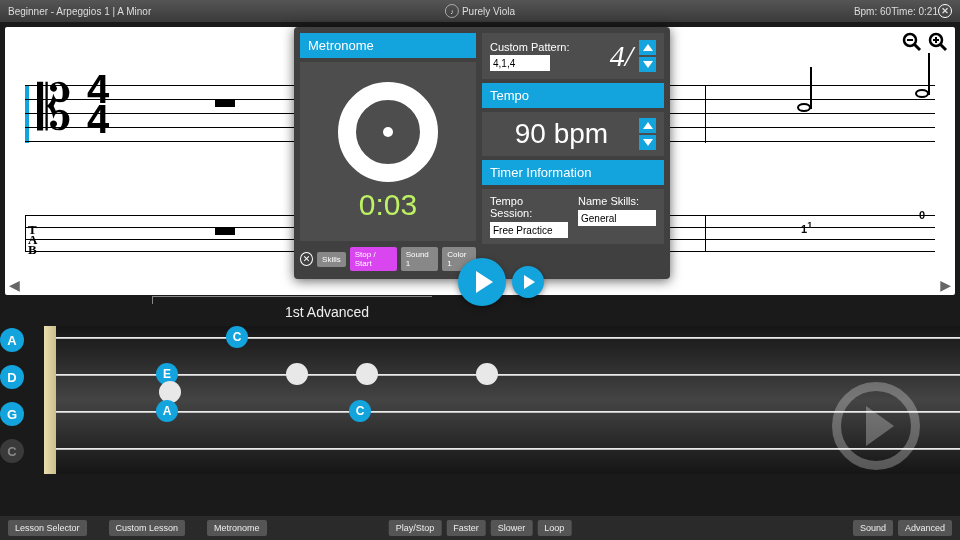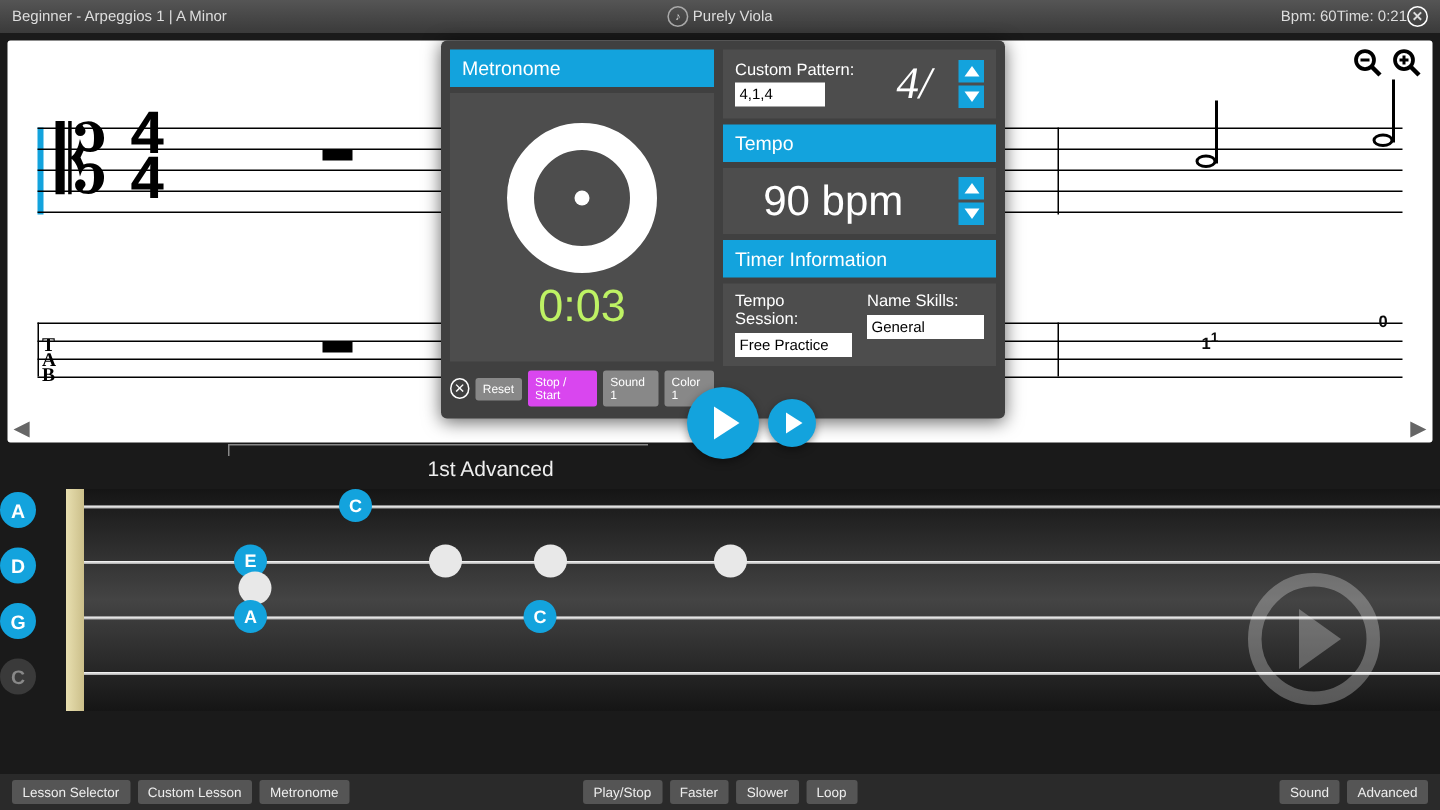--- a/index.html
+++ b/index.html
@@ -36,21 +36,21 @@
   .panel-col.right{flex:1}
   .panel-head{background:#13A3DD;color:#fff;font-size:13px;padding:5px 8px}
   .metro-body{background:#4d4d4d;flex:1;display:flex;flex-direction:column;align-items:center;justify-content:center;gap:6px}
   .metro-circle{width:100px;height:100px;border-radius:50%;border:18px solid #fff;display:flex;align-items:center;justify-content:center}
   .metro-dot{width:10px;height:10px;border-radius:50%;background:#fff}
   .metro-time{font-size:30px;color:#bef264}
   .metro-buttons{display:flex;gap:4px;align-items:center;padding:2px 0}
   .mini-btn{background:#888;color:#fff;font-size:8px;padding:3px 5px;border-radius:2px;cursor:pointer}
   .mini-btn.h{background:#d946ef}
   .mini-close{width:14px;height:14px;border:1.2px solid #fff;border-radius:50%;display:flex;align-items:center;justify-content:center;font-size:9px;cursor:pointer}
-  .accent-body,.tempo-body,.timer-body{background:#4d4d4d;padding:6px 8px;display:flex;align-items:center;gap:18px;color:#fff;font-size:11px}
+  .accent-body,.tempo-body,.timer-body{background:#4d4d4d;padding:6px 8px;display:flex;align-items:center;gap:6px;color:#fff;font-size:11px}
   .accent-body{flex-wrap:nowrap}
   .accent-body .col{display:flex;flex-direction:column;gap:2px}
   .accent-input{width:60px;height:16px;background:#fff;color:#000;font-size:10px;padding:1px 3px;border:none}
   .big4{font-size:30px;font-style:italic;font-family:"Times New Roman",serif;margin-left:auto}
   .spinner{display:flex;flex-direction:column;gap:2px}
   .spinbox{width:17px;height:15px;background:#13A3DD;display:flex;align-items:center;justify-content:center;cursor:pointer}
   .tri-up{width:0;height:0;border-left:5px solid transparent;border-right:5px solid transparent;border-bottom:7px solid #fff}
   .tri-down{width:0;height:0;border-left:5px solid transparent;border-right:5px solid transparent;border-top:7px solid #fff}
   .tempo-val{font-size:28px;color:#fff;margin:0 auto}
   .timer-body{flex-direction:column;align-items:stretch;gap:5px}
@@ -69,21 +69,21 @@
   .os-circle{width:24px;height:24px;border-radius:50%;background:#13A3DD;color:#fff;display:flex;align-items:center;justify-content:center;font-size:13px;font-weight:600}
   .os-circle.dim{background:#3a3a3a;color:#888}
   .nut{position:absolute;left:44px;top:30px;width:12px;height:148px;background:linear-gradient(90deg,#e8dfb0,#cbbf8a)}
   .fb{position:absolute;left:56px;right:0;top:30px;height:148px;background:linear-gradient(#151515,#444 50%,#151515);overflow:hidden}
   .string{position:absolute;left:0;right:0;height:2px;background:linear-gradient(#fff,#aaa)}
   .fb-dot{position:absolute;width:22px;height:22px;border-radius:50%;display:flex;align-items:center;justify-content:center;font-size:12px;font-weight:600;color:#fff}
   .fb-dot.blue{background:#13A3DD}
   .fb-dot.white{background:#e8e8e8}
   .arrow-ring{position:absolute;right:40px;top:56px;width:88px;height:88px;border:9px solid rgba(255,255,255,.28);border-radius:50%;display:flex;align-items:center;justify-content:center}
   .arrow-ring .ar{width:0;height:0;border-top:20px solid transparent;border-bottom:20px solid transparent;border-left:28px solid rgba(255,255,255,.28);margin-left:8px}
-  .bottombar{position:absolute;left:0;right:0;bottom:0;height:24px;background:#2a2a2a;display:flex;align-items:center;padding:0 8px;gap:5px}
+  .bottombar{position:absolute;left:0;right:0;bottom:0;height:24px;background:#2a2a2a;display:flex;align-items:center;padding:0 8px;gap:22px}
   .bb-btn{background:#555;color:#eee;font-size:9px;padding:3px 7px;border-radius:2px;cursor:pointer}
   .bb-center{position:absolute;left:50%;transform:translateX(-50%);display:flex;gap:5px}
   .bb-right{margin-left:auto;display:flex;gap:5px}
 </style>
 </head>
 <body>
 
 <div class="topbar">
   <span>Beginner - Arpeggios 1  |  A Minor</span>
   <div class="title-center">
@@ -160,21 +160,21 @@
   <div class="panel-col left">
     <div class="panel-head">Metronome</div>
     <div class="metro-body">
       <div class="metro-circle">
         <div class="metro-dot"></div>
       </div>
       <div class="metro-time">0:03</div>
     </div>
     <div class="metro-buttons">
       <span class="mini-close">✕</span>
-      <span class="mini-btn">Reset</span>
+      <span class="mini-btn">Skills</span>
       <span class="mini-btn h">Stop / Start</span>
       <span class="mini-btn">Sound 1</span>
       <span class="mini-btn">Color 1</span>
     </div>
   </div>
   <div class="panel-col right">
     <div class="accent-body">
       <div class="col">
         <span>Custom Pattern:</span>
         <input class="accent-input" value="4,1,4" style="">

